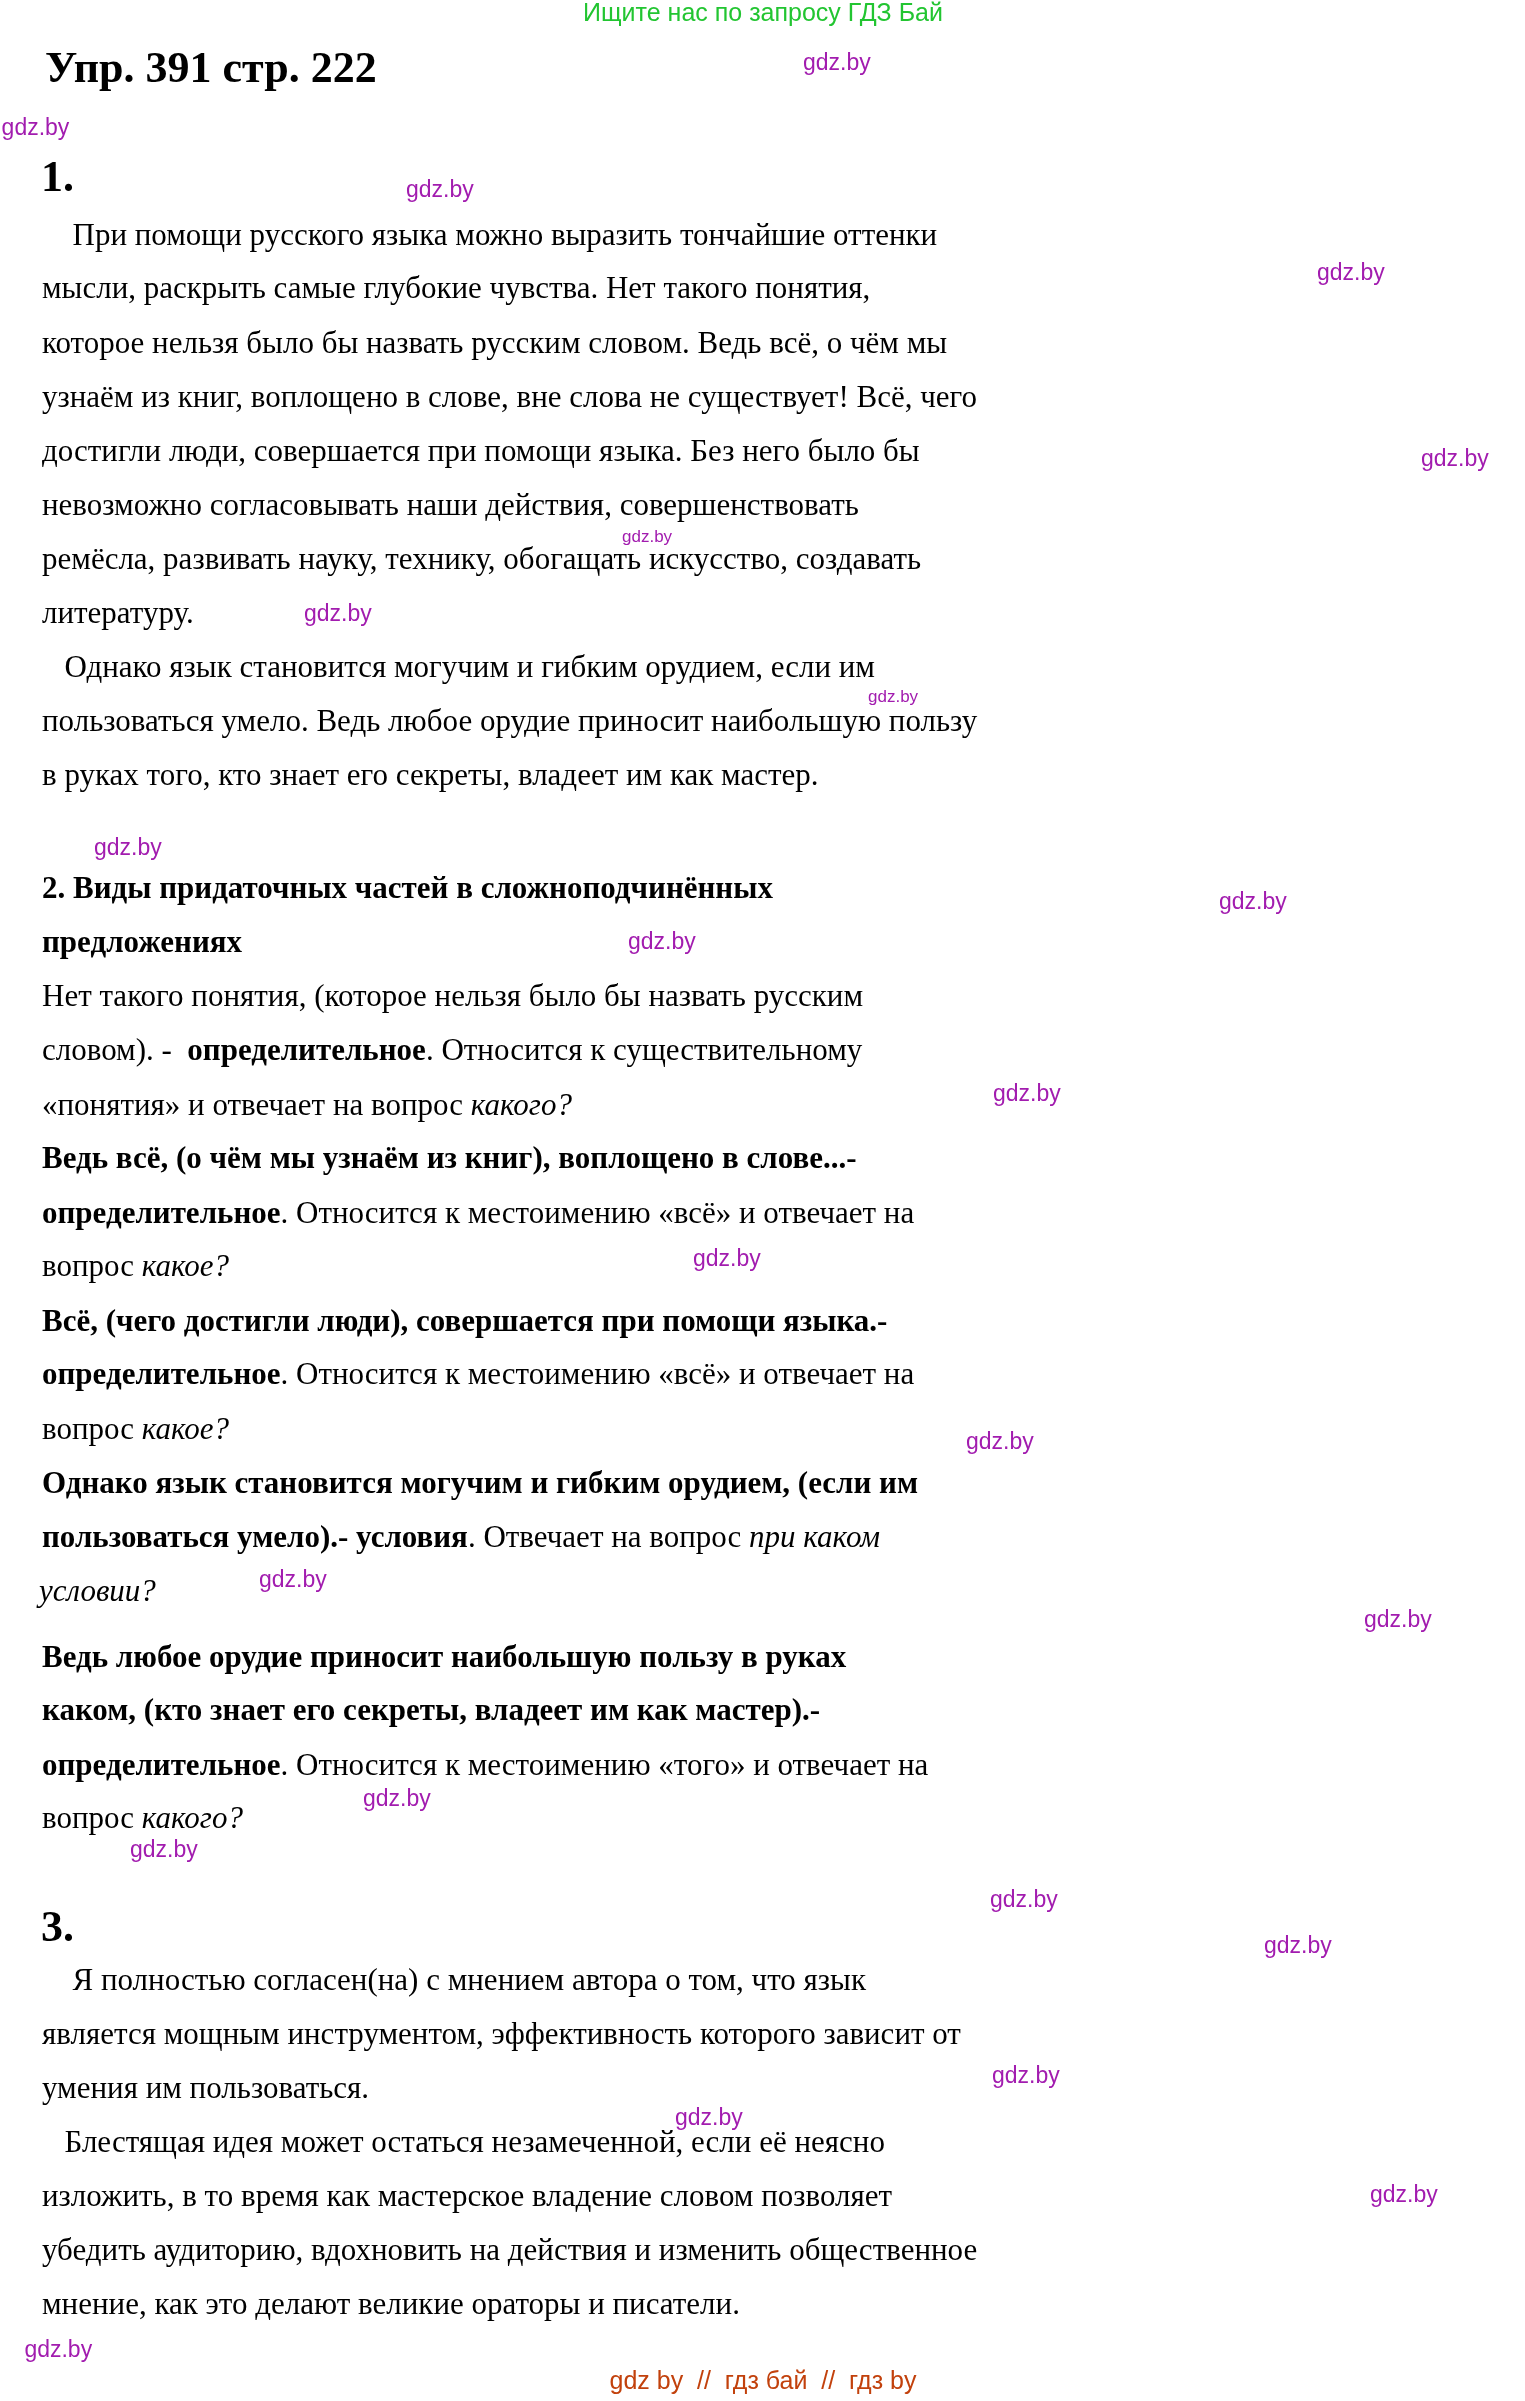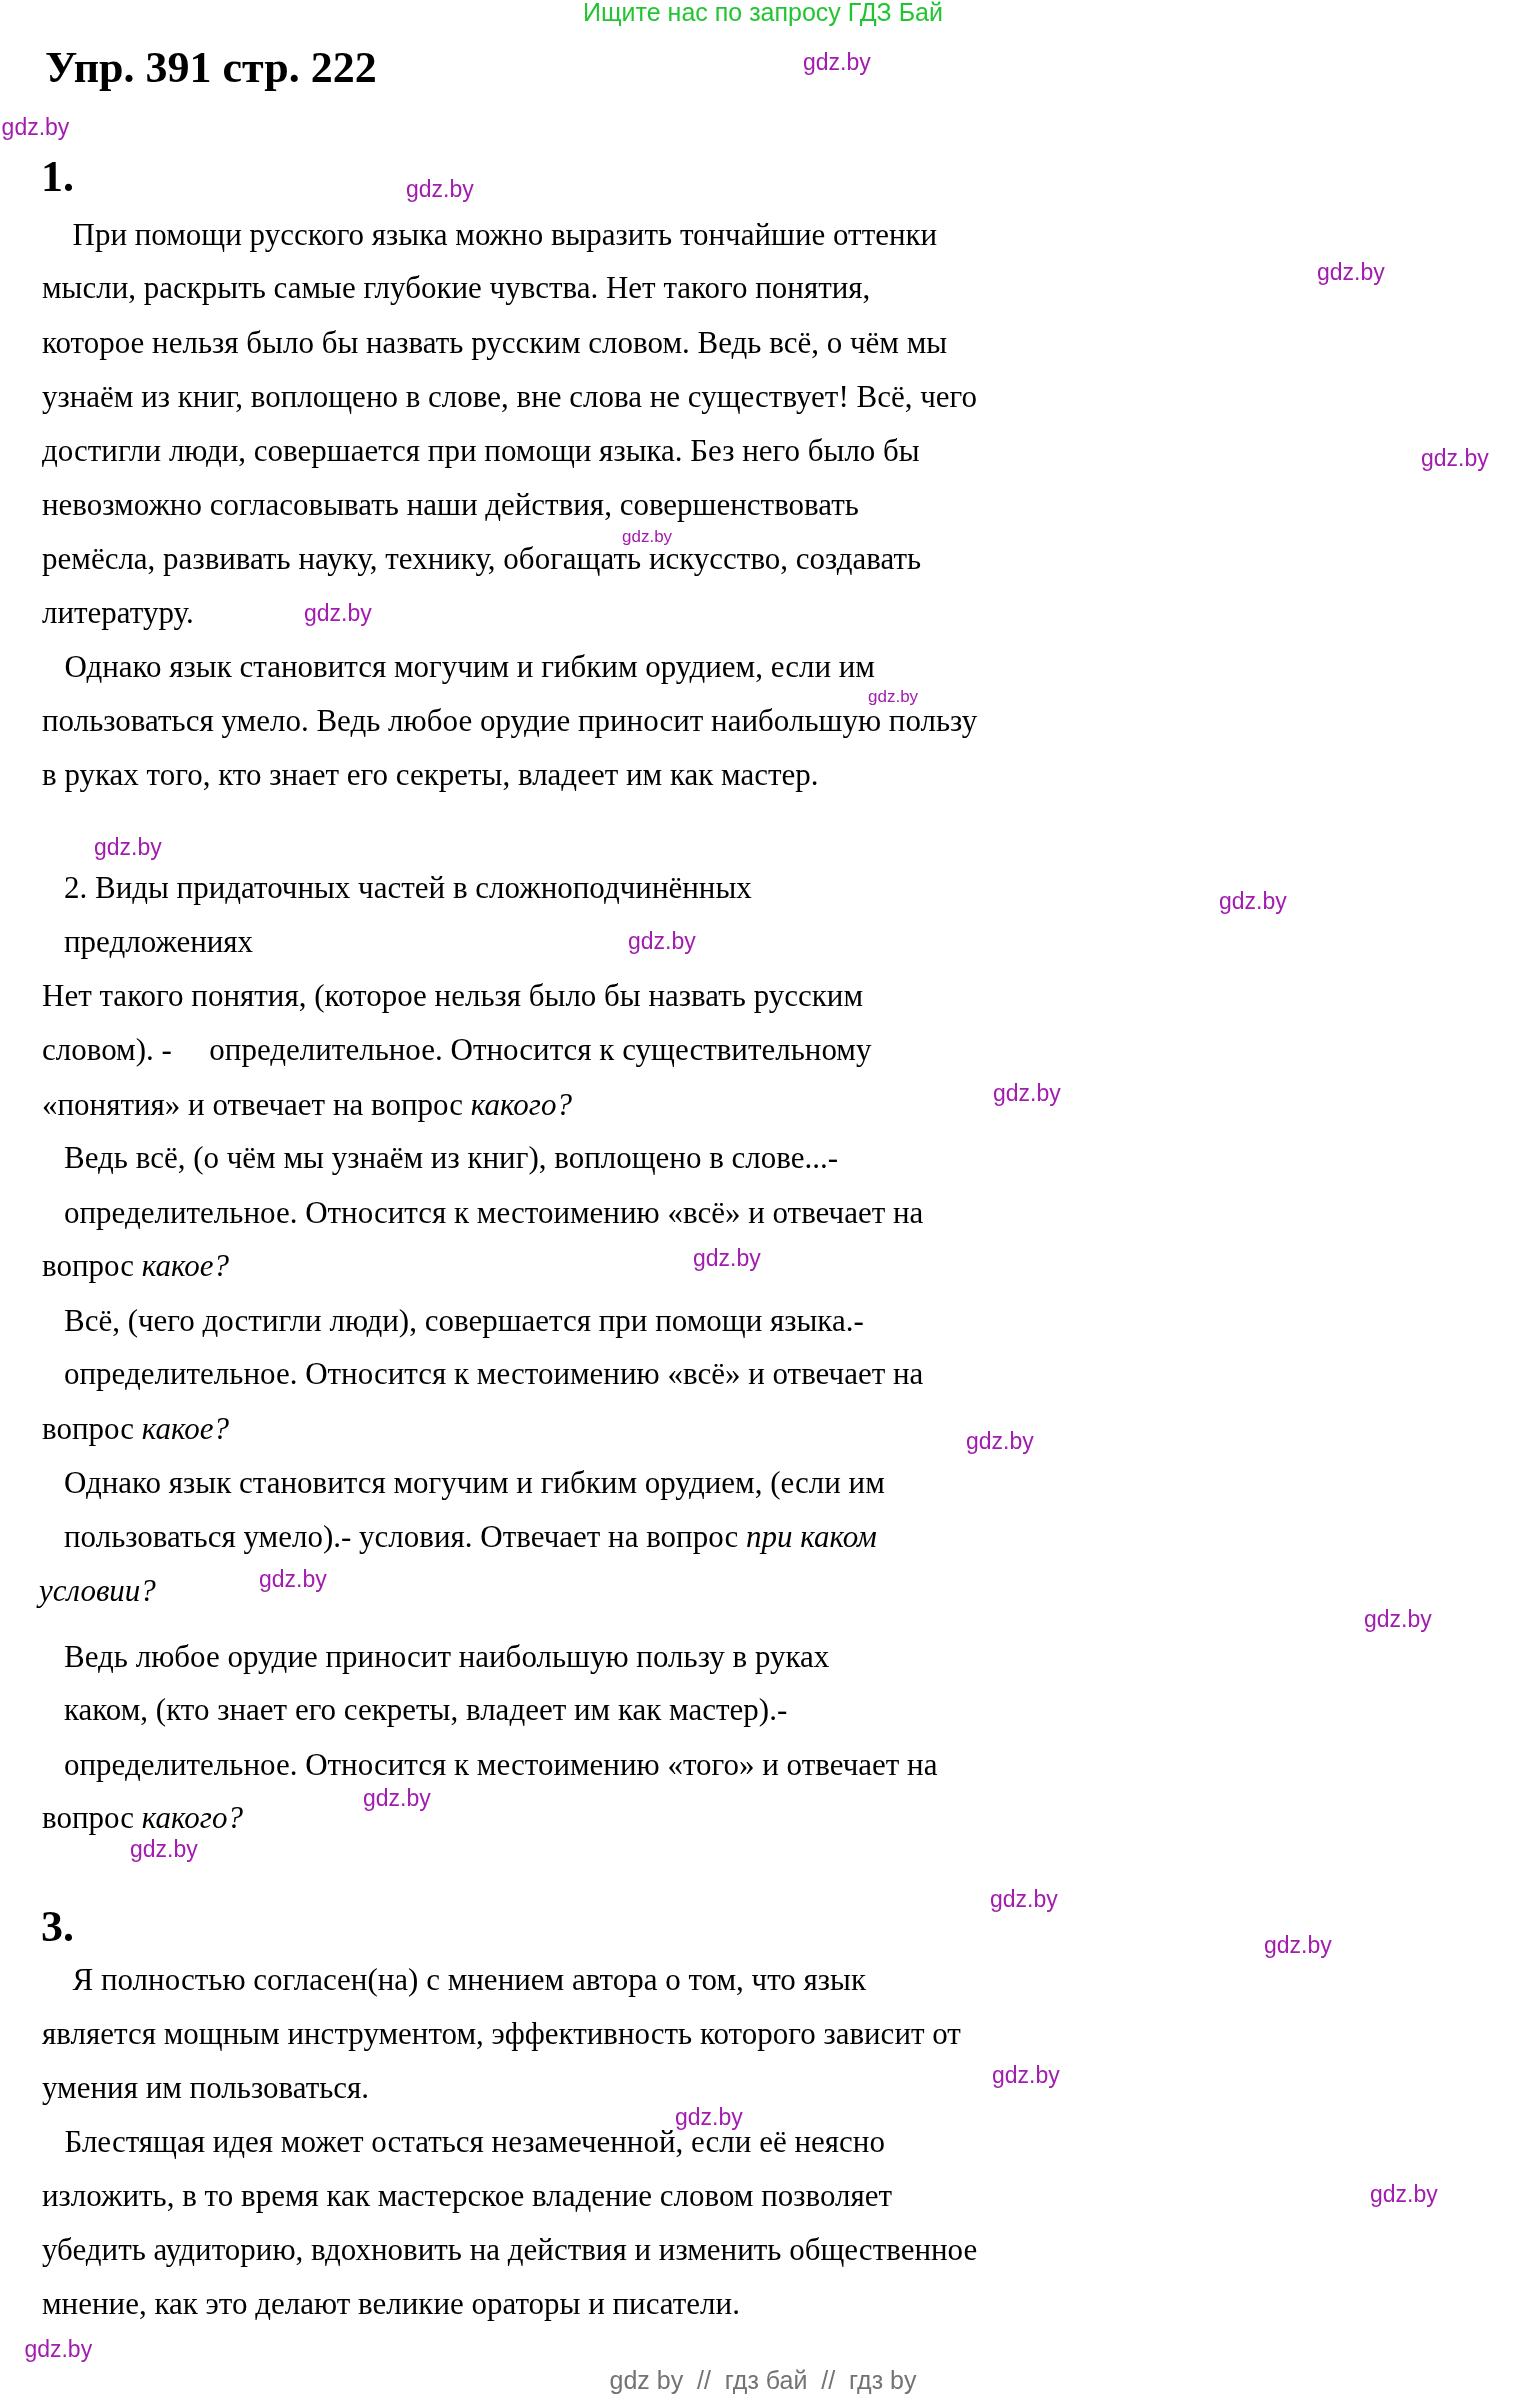--- a/index.html
+++ b/index.html
@@ -1,23 +1,23 @@
 <!DOCTYPE html>
 <html style="font-size:13px"><head>
 <meta charset="utf-8">
 <style>
   html, body { margin:0; padding:0; background:#ffffff; }
   body { width:1526px; height:2401px; position:relative; overflow:hidden; font-family:"Liberation Serif", serif; color:#000; }
   .abs { position:absolute; white-space:nowrap; }
   .top-banner { left:0; width:1526px; top:-1.6px; text-align:center; font-family:"Liberation Sans", sans-serif; font-size:25px; color:#22c531; }
-  .footer { left:0; width:1526px; top:2366px; text-align:center; font-family:"Liberation Sans", sans-serif; font-size:25px; color:#737373; }
+  .footer { left:0; width:1526px; top:2366px; text-align:center; font-family:"Liberation Sans", sans-serif; font-size:25px; color:#c2410c; }
   .title { left:45px; top:42px; font-size:44px; font-weight:bold; }
   .num { font-size:44px; font-weight:bold; }
   .line { font-size:31px; line-height:49px; }
-  .b { font-weight:normal;margin-left:22px; }
+  .b { font-weight:bold; }
   .i { font-style:italic; }
   .wm { font-family:"Liberation Sans", sans-serif; font-size:23px; color:#a21caf; }
   .wm.sm { font-size:17px; }
 </style>
 </head>
 <body>
 
 <div class="abs top-banner">Ищите нас по запросу ГДЗ Бай</div>
 
 <div class="abs title">Упр. 391 стр. 222</div>

